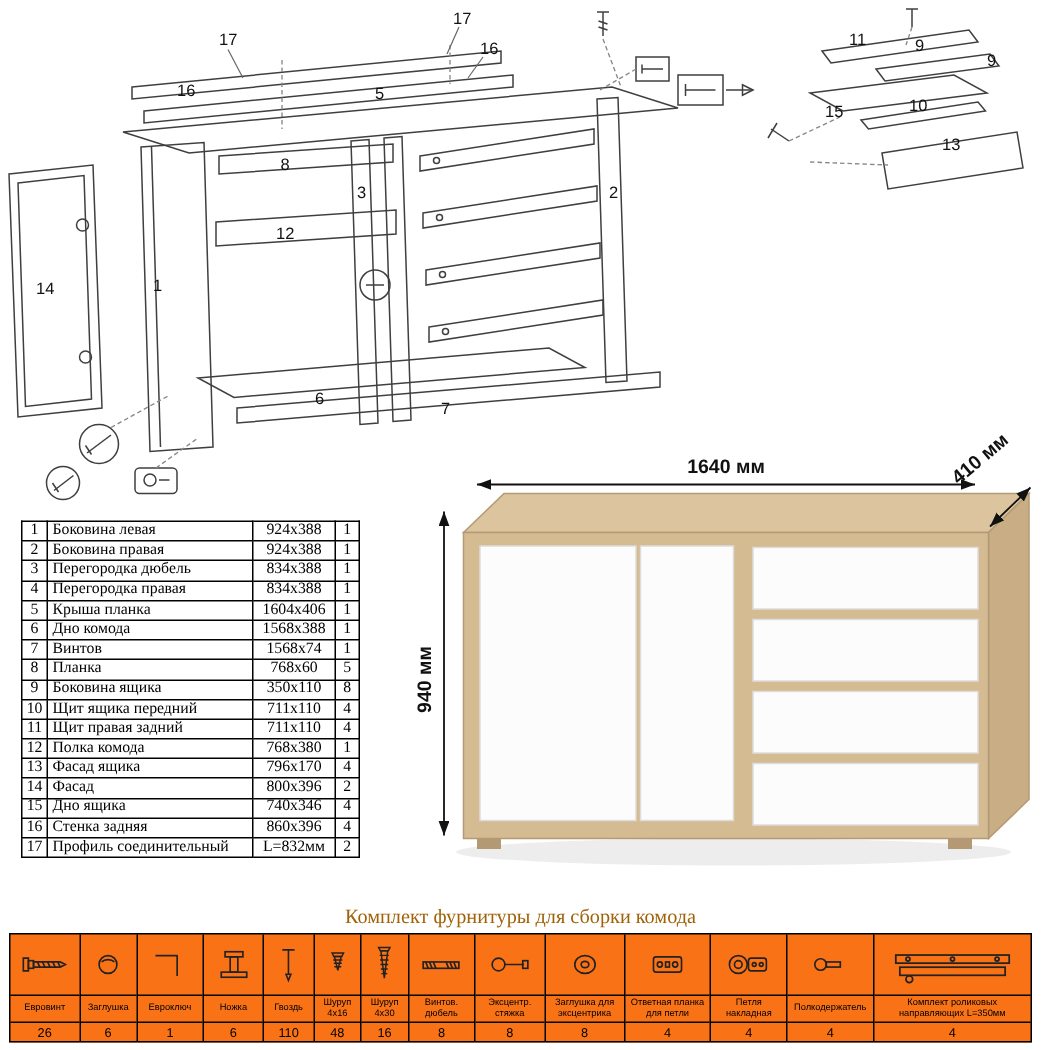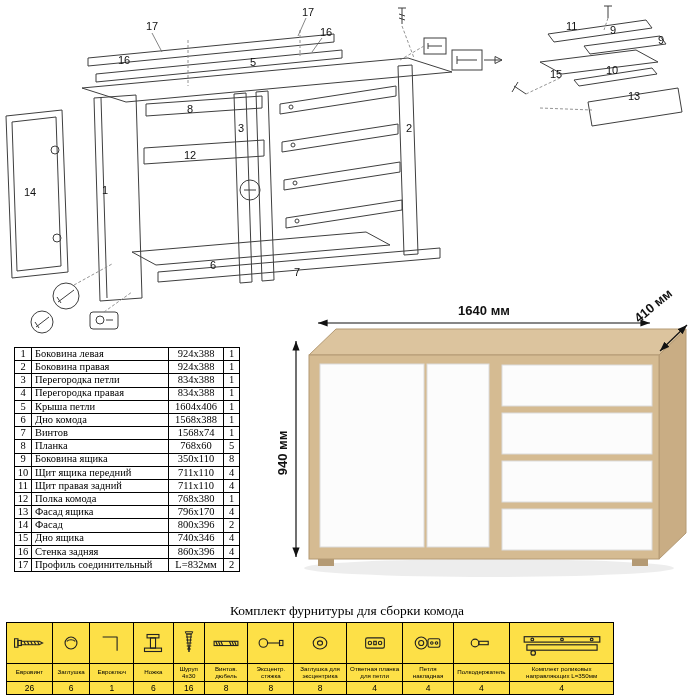--- a/index.html
+++ b/index.html
@@ -17,23 +17,23 @@
   .dimline{stroke:#111;stroke-width:1.2;marker-start:url(#arr);marker-end:url(#arr);}
   .parts-table{position:absolute;left:14px;top:347px;border-collapse:collapse;
       font-family:"Liberation Serif",serif;font-size:10.5px;color:#000;background:#fff;}
   .parts-table td{border:1px solid #000;padding:0 3px;height:12.2px;line-height:1;white-space:nowrap;}
   .parts-table td.c{text-align:center;padding:0 1px;}
   .parts-table td.num{width:14px;}
   .parts-table td.name{width:130px;}
   .parts-table td.size{width:52px;}
   .parts-table td.qty{width:13px;}
   .hw-title{position:absolute;top:603px;left:0;width:694px;text-align:center;
-      font-family:"Liberation Serif",serif;font-size:13.5px;color:#000000;}
-  .hw-table{position:absolute;left:6px;top:622px;width:608px;display:flex;
-      border:1px solid #000;box-sizing:border-box;background:#fde047;}
+      font-family:"Liberation Serif",serif;font-size:13.5px;color:#a16207;}
+  .hw-table{position:absolute;left:6px;top:622px;width:682px;display:flex;
+      border:1px solid #000;box-sizing:border-box;background:#f97316;}
   .hw-col{display:flex;flex-direction:column;border-right:1px solid #000;min-width:0;}
   .hw-col:last-child{border-right:none;}
   .hw-icon{height:40px;border-bottom:1px solid #000;display:flex;align-items:center;justify-content:center;}
   .hw-icon svg{width:34px;height:36px;}
   .hw-icon svg.wide{width:88px;}
   .hw-icon path,.hw-icon rect,.hw-icon circle,.hw-icon line,.hw-icon ellipse{
       fill:none;stroke:#222;stroke-width:1.3;}
   .hw-name{height:17px;border-bottom:1px solid #000;font-size:6.2px;line-height:1.08;
       display:flex;align-items:center;justify-content:center;text-align:center;padding:0 1px;color:#000;}
   .hw-qty{height:12px;font-size:8.5px;display:flex;align-items:center;justify-content:center;color:#000;}
@@ -186,33 +186,33 @@
           <td class="c qty">1</td>
         </tr>
       <tr>
           <td class="c num">2</td>
           <td class="name">Боковина правая</td>
           <td class="c size">924x388</td>
           <td class="c qty">1</td>
         </tr>
       <tr>
           <td class="c num">3</td>
-          <td class="name">Перегородка петли</td>
+          <td class="name">Перегородка дюбель</td>
           <td class="c size">834x388</td>
           <td class="c qty">1</td>
         </tr>
       <tr>
           <td class="c num">4</td>
           <td class="name">Перегородка правая</td>
           <td class="c size">834x388</td>
           <td class="c qty">1</td>
         </tr>
       <tr>
           <td class="c num">5</td>
-          <td class="name">Крыша петли</td>
+          <td class="name">Крыша планка</td>
           <td class="c size">1604x406</td>
           <td class="c qty">1</td>
         </tr>
       <tr>
           <td class="c num">6</td>
           <td class="name">Дно комода</td>
           <td class="c size">1568x388</td>
           <td class="c qty">1</td>
         </tr>
       <tr>
@@ -360,21 +360,43 @@
         <svg viewBox="0 0 40 40">
             <rect x="13" y="10" width="14" height="4"></rect>
             <rect x="17" y="14" width="6" height="12"></rect>
             <rect x="10" y="26" width="20" height="4"></rect>
           </svg>
       </div>
       <div class="hw-name">Ножка</div>
       <div class="hw-qty">6</div>
     </div>
 
-
+    <div class="hw-col" style="flex:30">
+      <div class="hw-icon">
+        <svg viewBox="0 0 40 40">
+            <line x1="15" y1="8" x2="25" y2="8"></line>
+            <line x1="20" y1="8" x2="20" y2="28"></line>
+            <path d="M20 33 l-2 -5 h4 z" fill="#222"></path>
+          </svg>
+      </div>
+      <div class="hw-name">Гвоздь</div>
+      <div class="hw-qty">110</div>
+    </div>
+
+    <div class="hw-col" style="flex:28">
+      <div class="hw-icon">
+        <svg viewBox="0 0 40 40">
+            <path d="M15 10 h10 l-1.5 3 h-7 z"></path>
+            <path d="M17 13 h6 l-3 12 z"></path>
+            <path d="M16 16 h8 M16.5 19 h7 M17 22 h6"></path>
+          </svg>
+      </div>
+      <div class="hw-name">Шуруп 4x16</div>
+      <div class="hw-qty">48</div>
+    </div>
 
     <div class="hw-col" style="flex:28">
       <div class="hw-icon">
         <svg viewBox="0 0 40 40">
             <path d="M15 5 h10 l-1.5 3 h-7 z"></path>
             <path d="M17 8 h6 l-3 24 z"></path>
             <path d="M16 12 h8 M16.3 16 h7.4 M16.6 20 h6.8 M17 24 h6 M17.4 28 h5.2"></path>
           </svg>
       </div>
       <div class="hw-name">Шуруп 4x30</div>

